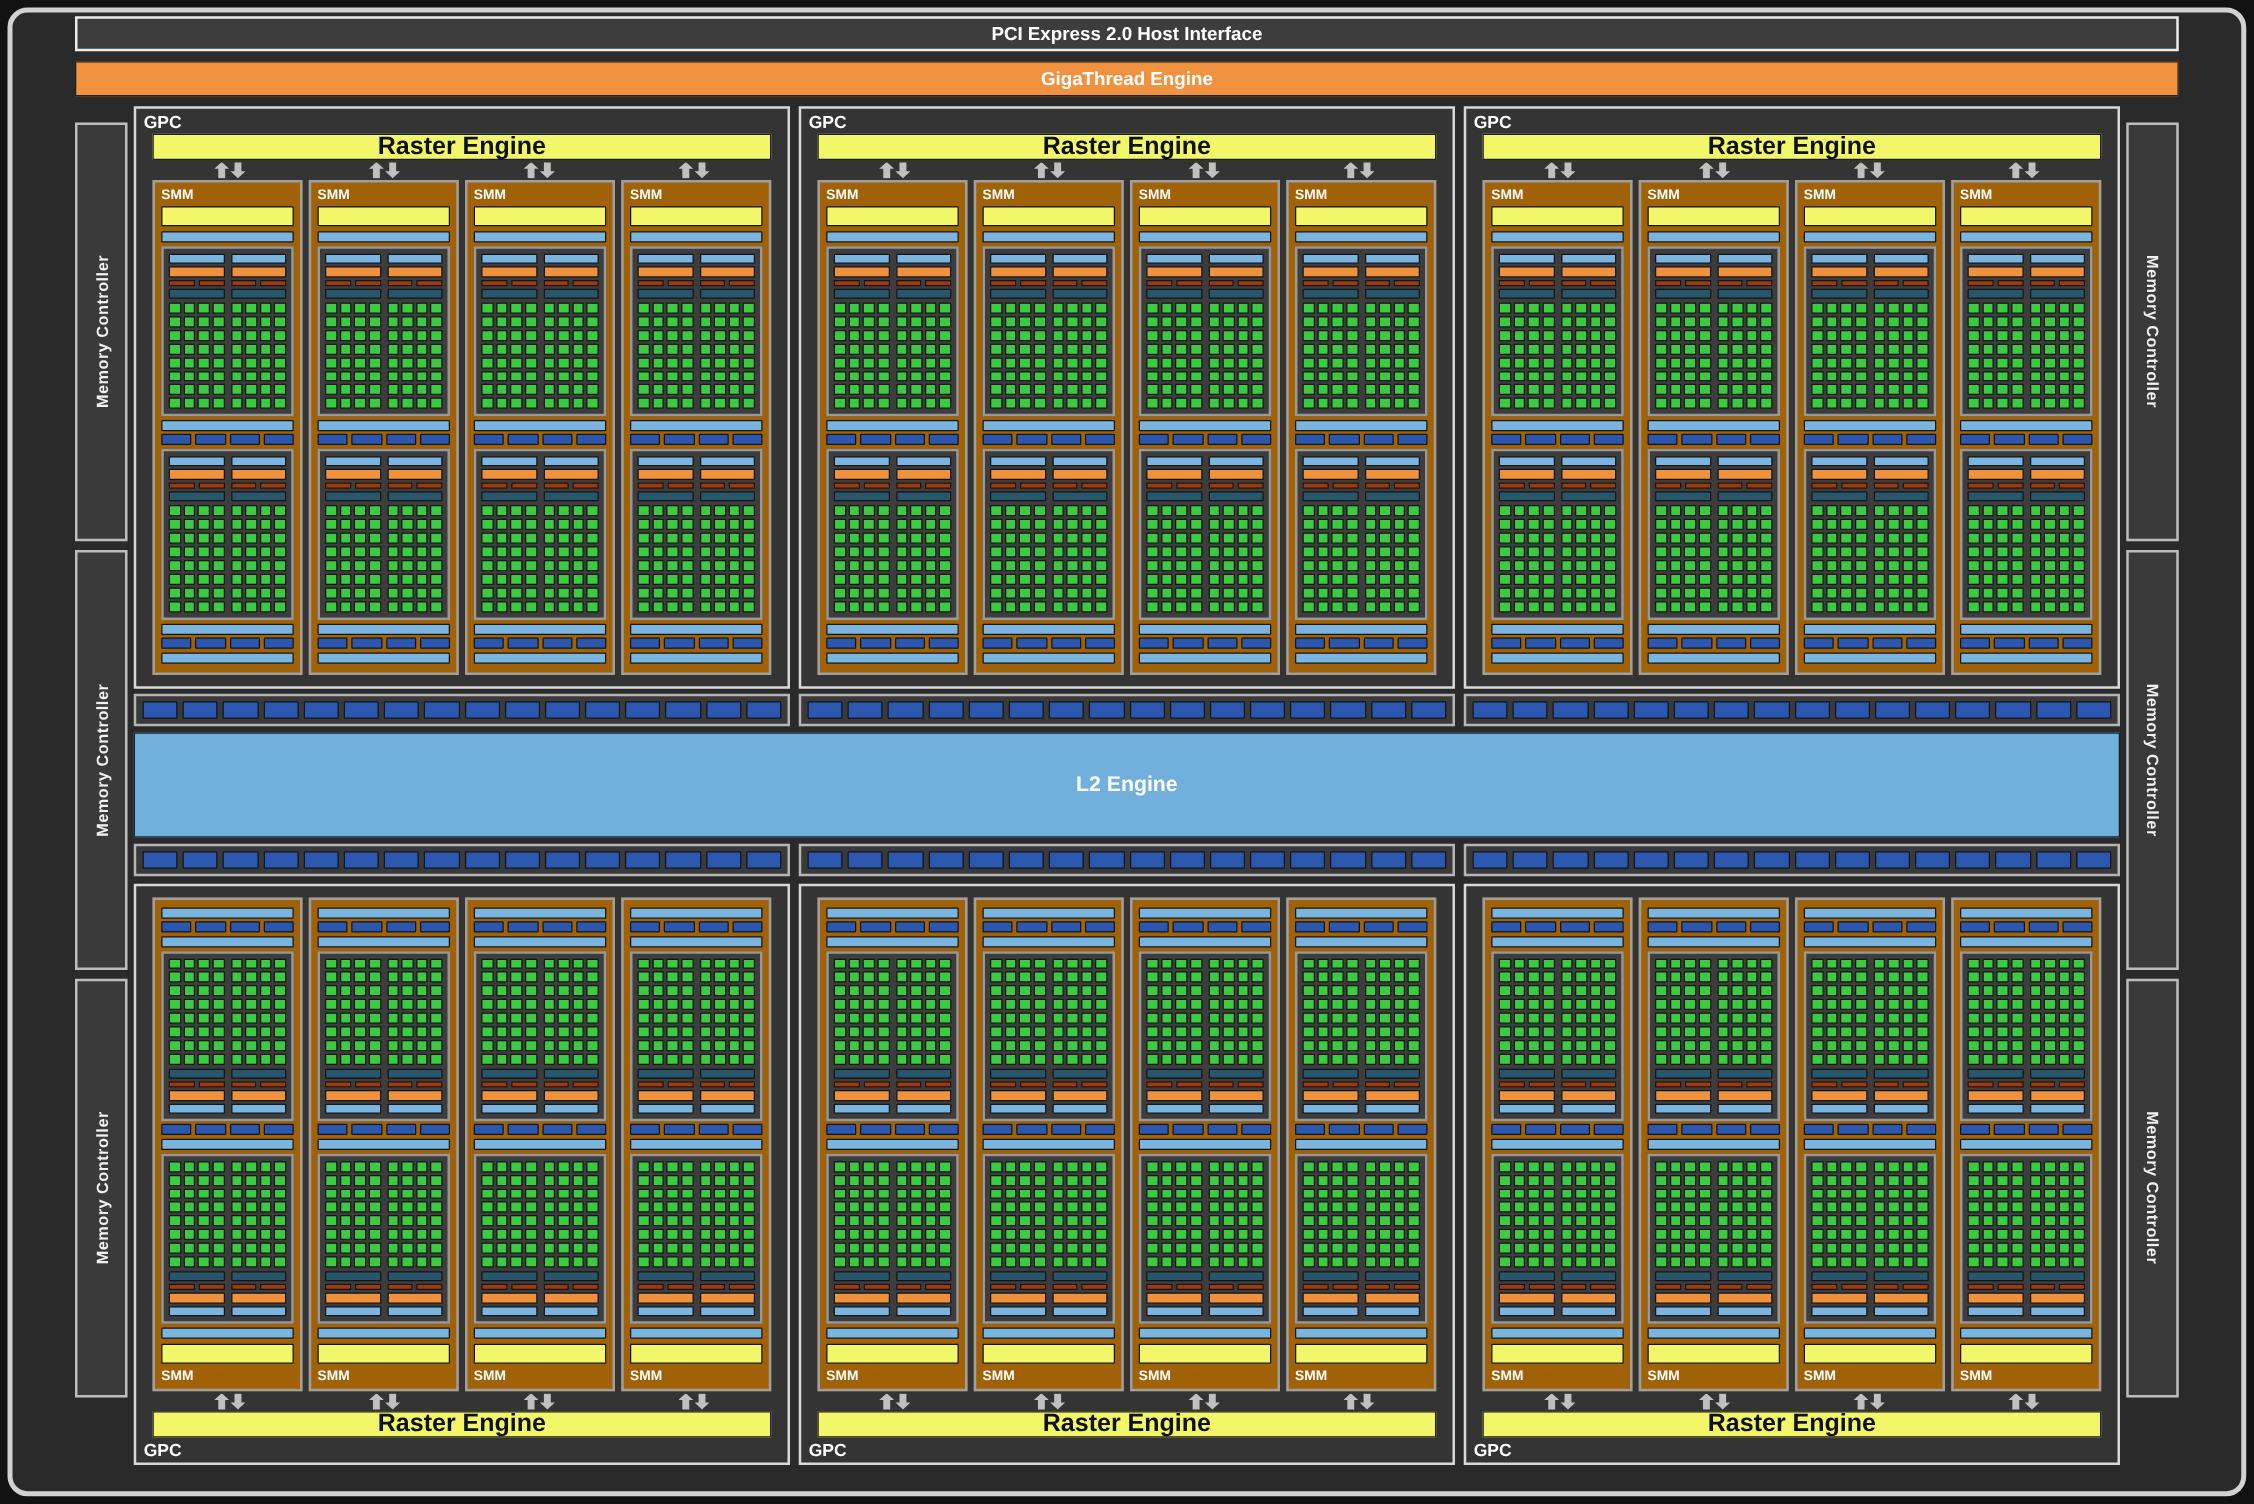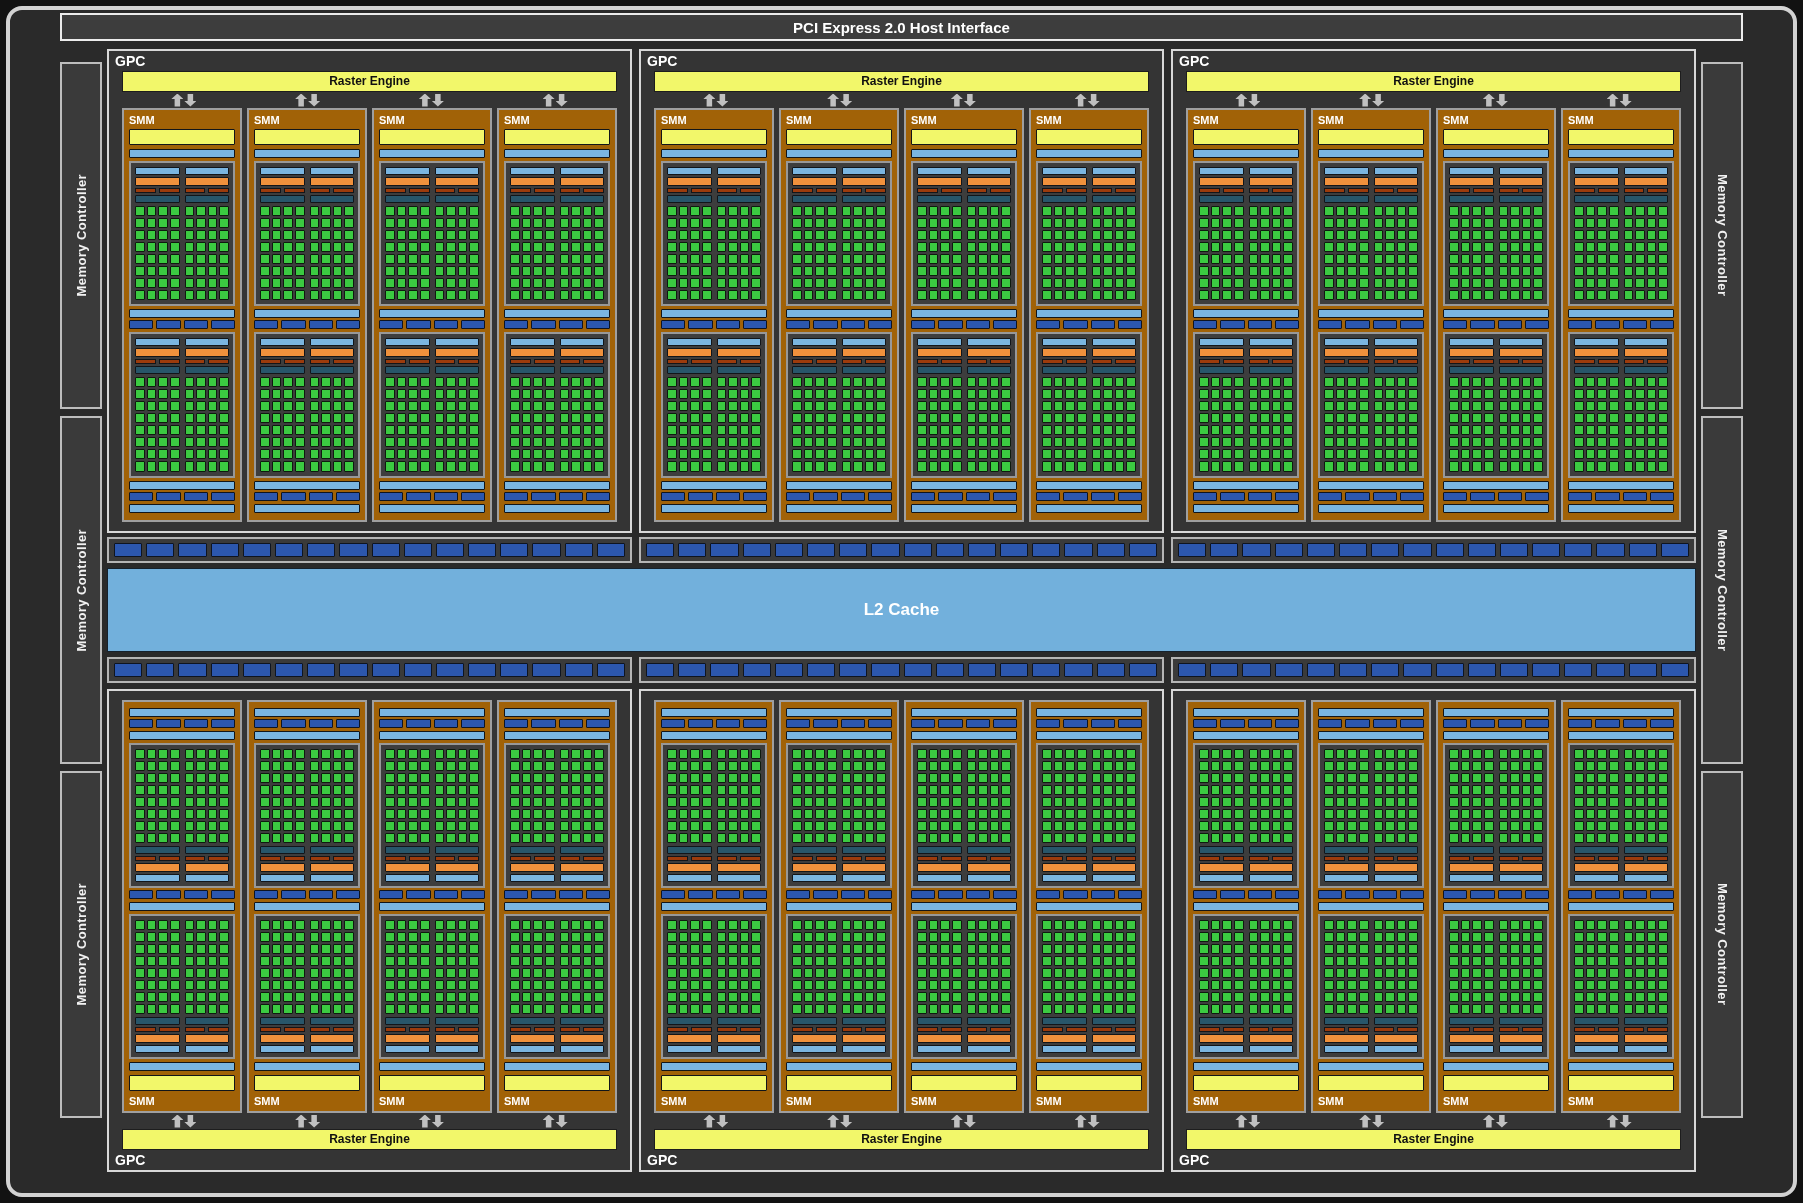--- a/index.html
+++ b/index.html
@@ -25,21 +25,21 @@
 
   .center { flex:1; display:flex; flex-direction:column; margin:0 5px; min-width:0; }
 
   .gpc-row { flex:1; display:flex; gap:7px; min-height:0; }
   .gpc { flex:1; border:2px solid #d8d8d8; background:#343434; display:flex;
          flex-direction:column; padding:0 13px 9px 13px; min-width:0; }
   .gpc.mirrored { flex-direction:column-reverse; padding:9px 13px 0 13px; }
   .gpc-label { height:20px; line-height:20px; font-size:14px; font-weight:bold;
                color:#ffffff; margin:0 -7px; flex:none; }
   .raster-bar { height:21px; flex:none; background:#f2f76a; border:1px solid #1d1d1d;
-                color:#101010; font-weight:bold; font-size:12px; text-align:center; line-height:19px; }
+                color:#101010; font-weight:bold; font-size:20px; text-align:center; line-height:19px; }
   .arrow-row { height:16px; flex:none; display:flex; }
   .arrow-cell { flex:1; display:flex; align-items:center; justify-content:center; }
   .arr { width:12px; height:13px; background:#c0c0c0; flex:none; }
   .arr.up   { clip-path:polygon(50% 0,100% 42%,73% 42%,73% 100%,27% 100%,27% 42%,0 42%); margin-right:1px; }
   .arr.down { clip-path:polygon(50% 100%,100% 58%,73% 58%,73% 0,27% 0,27% 58%,0 58%); }
 
   .smm-row { flex:1; display:flex; gap:5px; min-height:0; }
   .smm { flex:1; border:2px solid #9f9f9f; background:#a16207; display:flex;
          flex-direction:column; padding:3px 5px 5px 5px; min-width:0; }
   .gpc.mirrored .smm { flex-direction:column-reverse; padding:5px 5px 3px 5px; }
@@ -77,20 +77,23 @@
         margin:5px 0; display:flex; align-items:center; justify-content:center;
         color:#ffffff; font-weight:bold; font-size:17px; }
 </style>
 </head>
 <body>
 
 <div id="frame">
   <div class="top-bar pci-bar">
     <span>PCI Express 2.0 Host Interface</span>
   </div>
+  <div class="top-bar giga-bar">
+    <span>GigaThread Engine</span>
+  </div>
   <div class="content">
     <div class="mc-col left" id="mc-left">
         <div class="mc-box">
           <span class="mc-text">Memory Controller</span>
         </div>
         <div class="mc-box">
           <span class="mc-text">Memory Controller</span>
         </div>
         <div class="mc-box">
           <span class="mc-text">Memory Controller</span>
@@ -2573,21 +2576,21 @@
             <span class="seg"></span>
             <span class="seg"></span>
             <span class="seg"></span>
             <span class="seg"></span>
             <span class="seg"></span>
             <span class="seg"></span>
             <span class="seg"></span>
           </div>
         </div>
         <div class="l2">
-          <span>L2 Cache</span>
+          <span>L2 Engine</span>
         </div>
         <div class="xbar-row lower">
           <div class="xbar">
             <span class="seg"></span>
             <span class="seg"></span>
             <span class="seg"></span>
             <span class="seg"></span>
             <span class="seg"></span>
             <span class="seg"></span>
             <span class="seg"></span>

